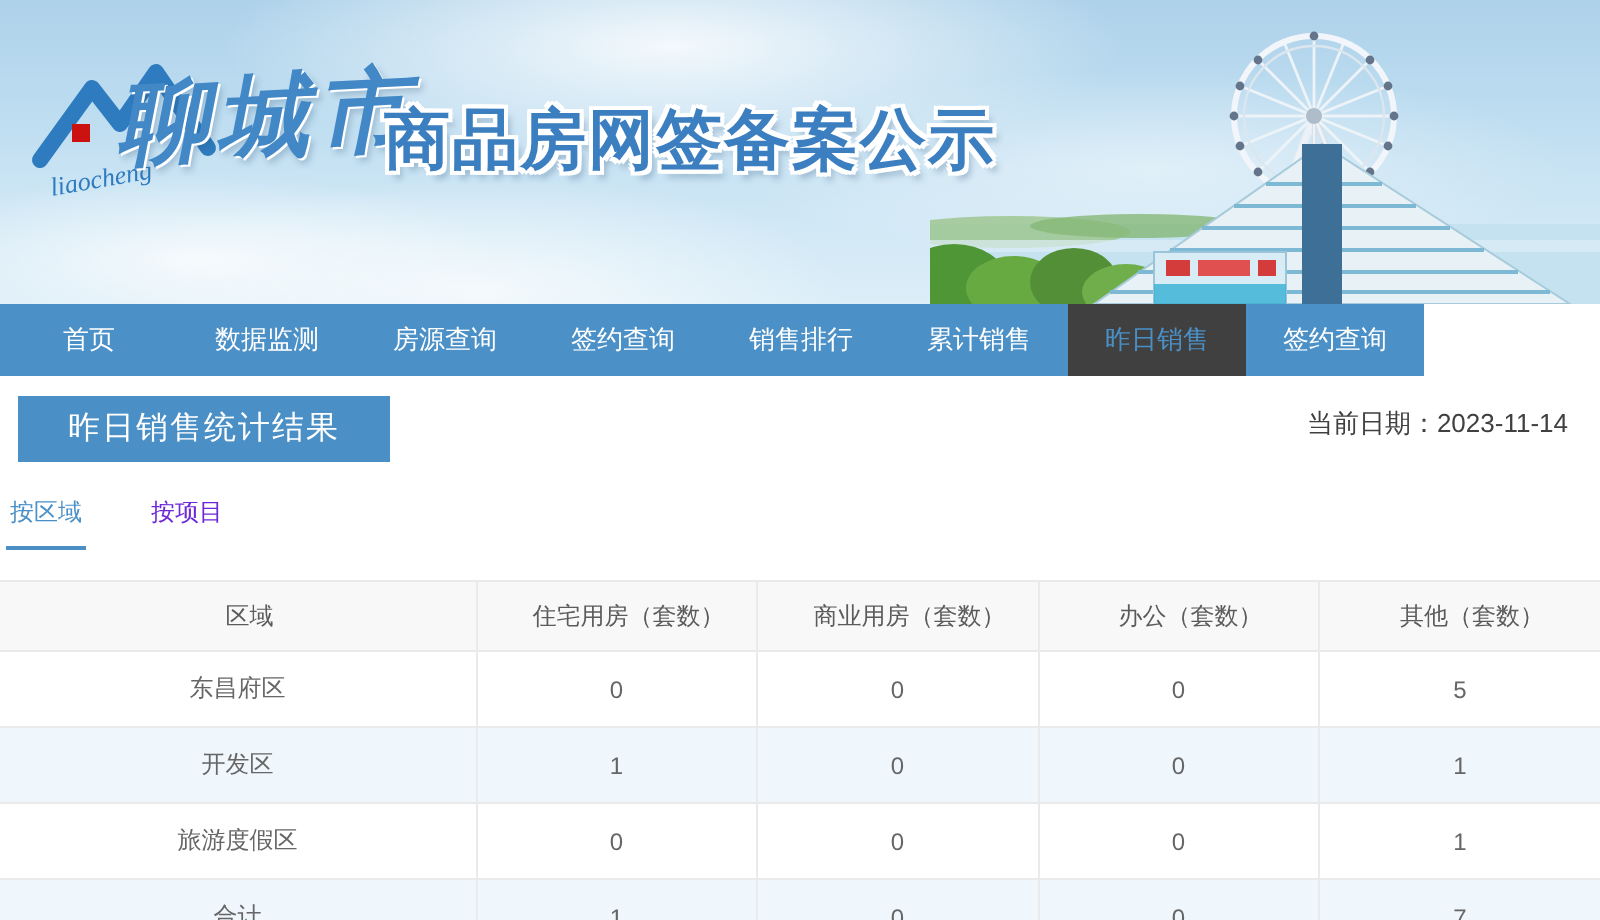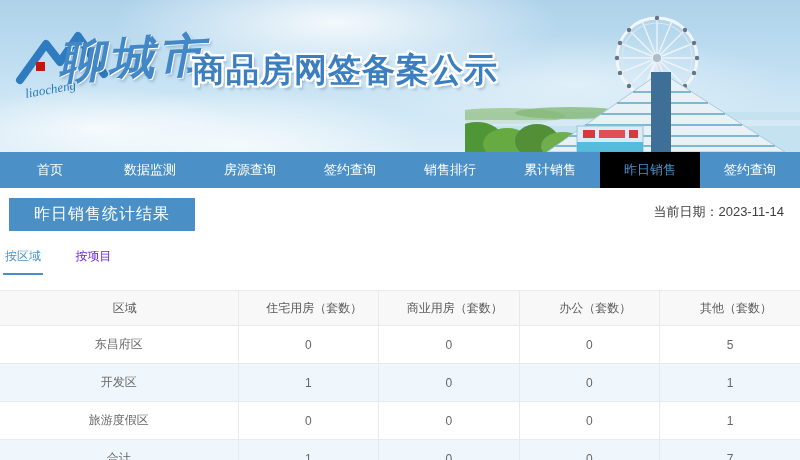--- a/index.html
+++ b/index.html
@@ -44,31 +44,31 @@
     text-shadow:
       -2px -2px 0 #fff, 2px -2px 0 #fff, -2px 2px 0 #fff, 2px 2px 0 #fff,
       0 -2px 0 #fff, 0 2px 0 #fff, -2px 0 0 #fff, 2px 0 0 #fff,
       3px 4px 3px rgba(30,70,110,.28);
   }
   .city-art { position: absolute; right: 0; top: 0; width: 335px; height: 152px; }
 
   
   .nav {
     display: flex;
-    width: 800px; height: 36px;
+    width: 712px; height: 36px;
     background: #4b90c6;
   }
   .nav-item {
     flex: 1 1 0;
     display: flex; align-items: center; justify-content: center;
     color: #ffffff; font-size: 13px;
     cursor: pointer;
     white-space: nowrap;
   }
-  .nav-item.active { background: #000000; color: #4a90c6; }
+  .nav-item.active { background: #404040; color: #4a90c6; }
 
   
   .content { position: relative; background: #fff; }
   .section-head { position: relative; height: 48px; }
   .section-badge {
     position: absolute; left: 9px; top: 10px;
     background: #4a90c6; color: #ffffff;
     font-size: 16px; padding: 6px 25px;
     letter-spacing: 1px;
   }

